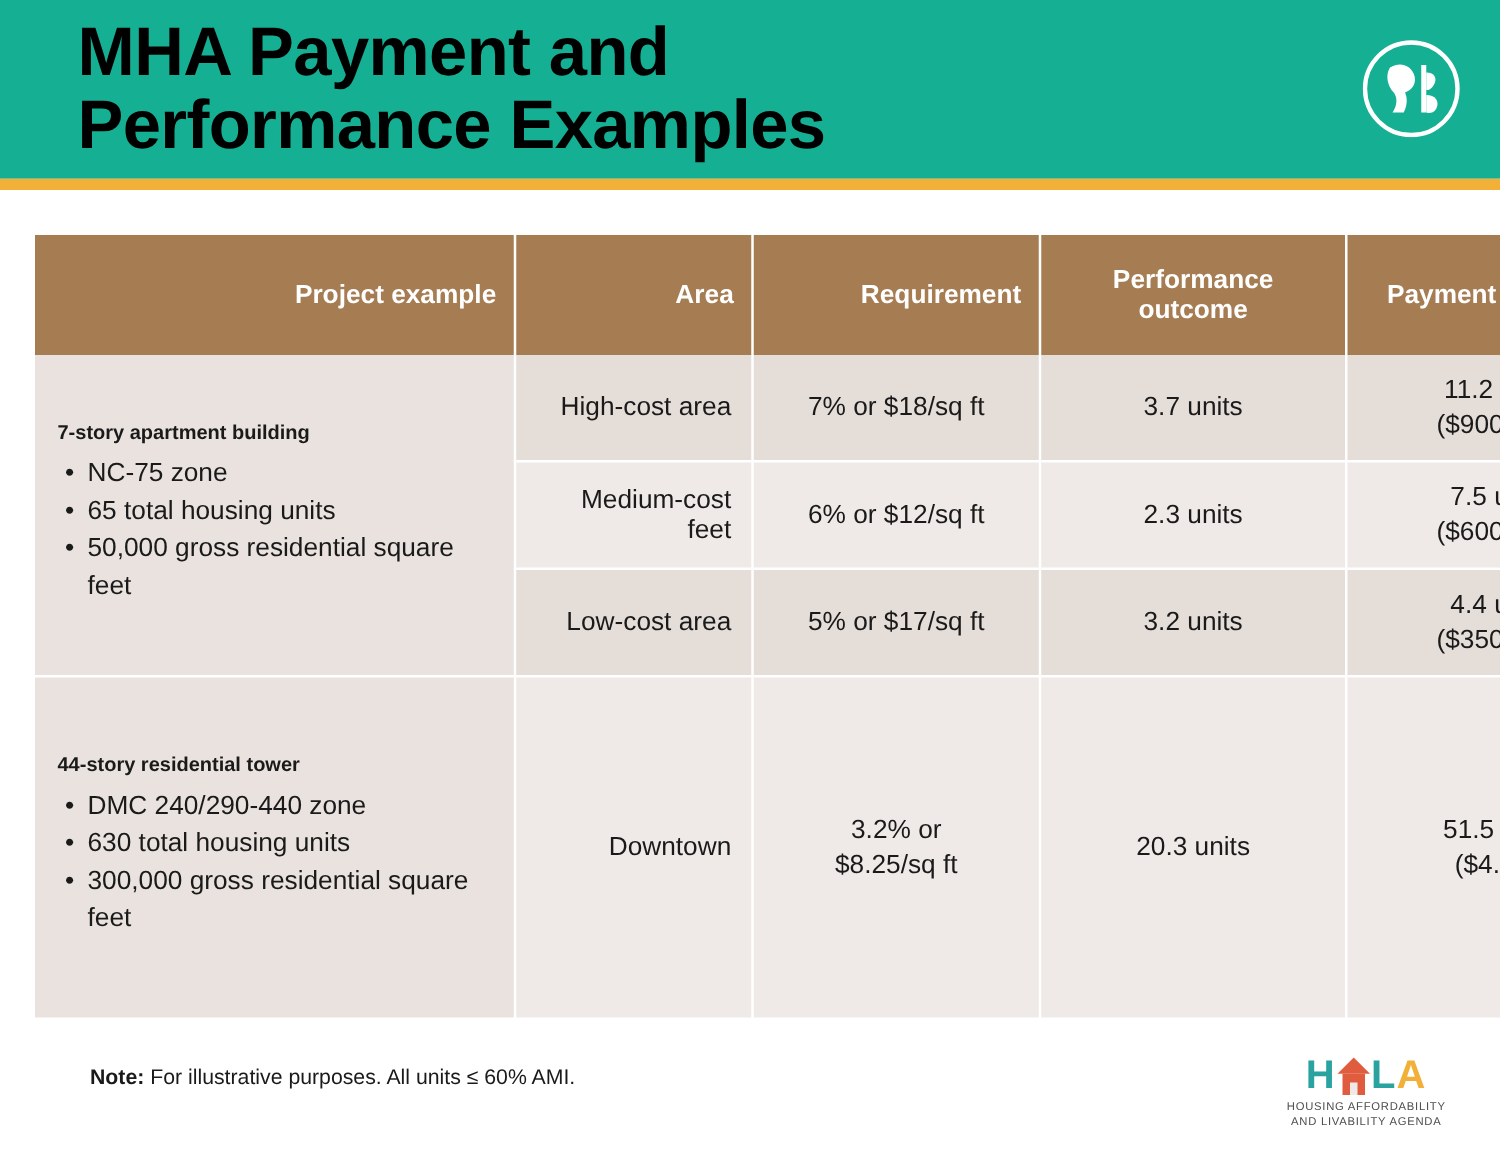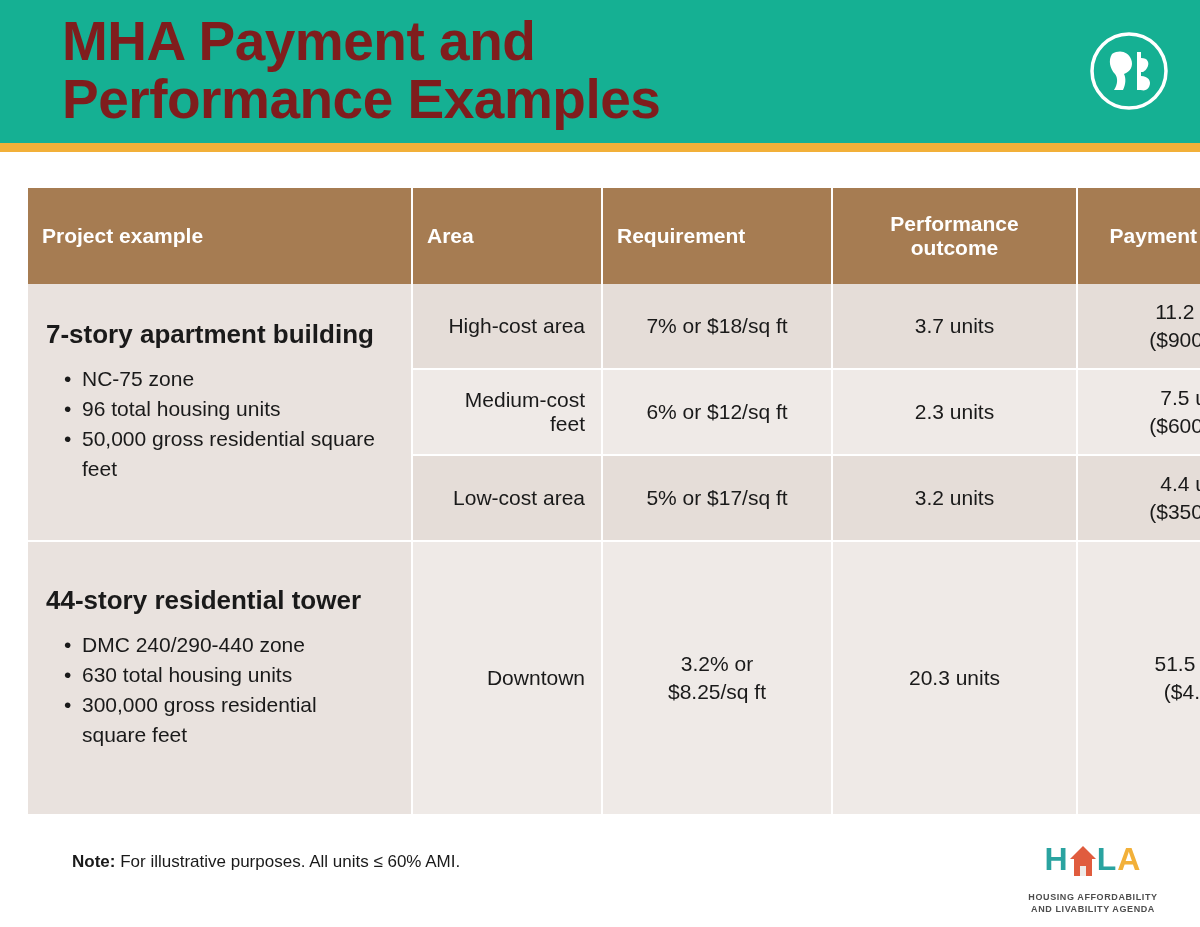--- a/index.html
+++ b/index.html
@@ -28,21 +28,21 @@
     width: 1200px;
     height: 143px;
     background: #15b093;
     box-sizing: border-box;
   }
   .header-title {
     position: absolute;
     left: 62px;
     top: 12px;
     width: 1000px;
-    color: #7f1d1d;
+    color: #000000;
     font-size: 55px;
     font-weight: bold;
     line-height: 58px;
     letter-spacing: -0.5px;
     white-space: pre-line;
   }
   .header-rule {
     position: absolute;
     left: 0;
     top: 143px;
@@ -74,45 +74,45 @@
     background: #a67c52;
     color: #ffffff;
     font-size: 21px;
     font-weight: bold;
     padding: 16px 14px;
     vertical-align: middle;
     border-right: 2px solid #ffffff;
     height: 64px;
   }
   .table thead th:last-child { border-right: none; }
-  .th-left { text-align: left; }
+  .th-left { text-align: right; }
   .th-center { text-align: center; }
 
   .table td {
     border-right: 2px solid #ffffff;
     border-bottom: 2px solid #ffffff;
     vertical-align: middle;
     font-size: 21px;
     color: #1a1a1a;
   }
   .table td:last-child { border-right: none; }
 
   .proj-cell {
     background: #e9e2de;
     padding: 18px 18px 22px 18px;
     vertical-align: top;
   }
   .proj-title {
-    font-size: 26px;
+    font-size: 16px;
     font-weight: bold;
     line-height: 27px;
     margin-bottom: 4px;
   }
   .proj-list {
-    margin: 16px;
+    margin: 4px;
     padding: 0;
     list-style: none;
   }
   .proj-list li {
     font-size: 21px;
     line-height: 30px;
     padding-left: 20px;
     position: relative;
   }
   .proj-list li::before {
@@ -189,27 +189,26 @@
     width: 18px; height: 17px;
     background: #e05c3e;
   }
   .house-icon .door {
     position: absolute;
     left: 10px; top: 20px;
     width: 6px; height: 10px;
     background: #efeae7;
   }
   .hala-sub {
-    margin-top: 15px;
+    margin-top: 3px;
     font-size: 9px;
     color: #4d4d4d;
     letter-spacing: 0.6px;
     line-height: 12px;
     white-space: pre-line;
-    font-weight: bold;
   }
 </style>
 </head>
 <body>
 
 <div class="slide">
 
   <div class="header">
     <div class="header-title">MHA Payment and
 Performance Examples</div>
@@ -235,21 +234,21 @@
         <th class="th-center" style="width:216px">Payment outcome</th>
       </tr>
     </thead>
     <tbody>
 
       <tr>
         <td class="proj-cell" rowspan="3">
           <div class="proj-title">7-story apartment building</div>
           <ul class="proj-list">
             <li>NC-75 zone</li>
-            <li>96 total housing units</li>
+            <li>65 total housing units</li>
             <li>50,000 gross residential square feet</li>
           </ul>
         </td>
         <td class="cell-area tone-a">High-cost area</td>
         <td class="cell-center tone-a">7% or $18/sq ft</td>
         <td class="cell-center tone-a">3.7 units</td>
         <td class="cell-center tone-a" style="white-space:pre-line">11.2 units
 ($900,000)</td>
       </tr>
 

